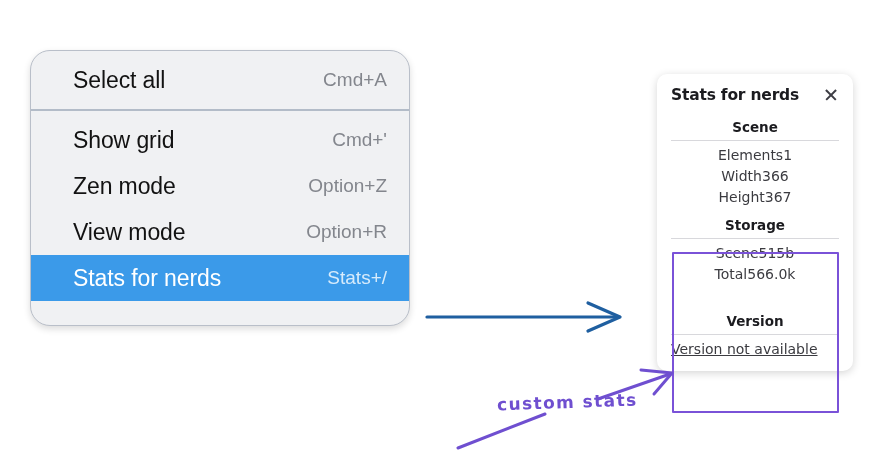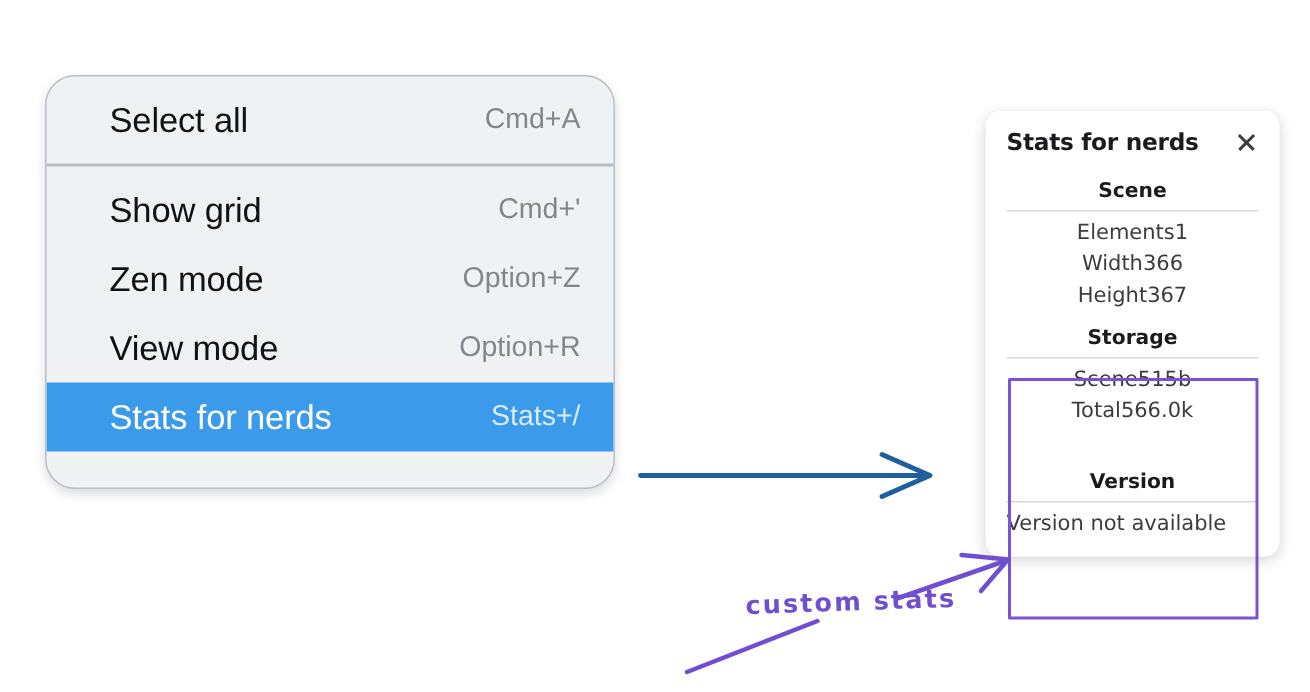--- a/index.html
+++ b/index.html
@@ -126,20 +126,21 @@
     align-items: baseline;
     font-size: 14px;
     color: #3b3b40;
     padding: 2.5px 0;
   }
   .stat-row .sv { color: #3b3b40; }
   .stat-note {
     font-size: 14px;
     color: #3b3b40;
     padding: 3px 0 0 0;
+    text-decoration: underline;
   }
   .sec-block.boxed {
     position: relative;
   }
   #highlight-box {
     position: absolute;
     left: 672px;
     top: 252px;
     width: 167px;
     height: 161px;

